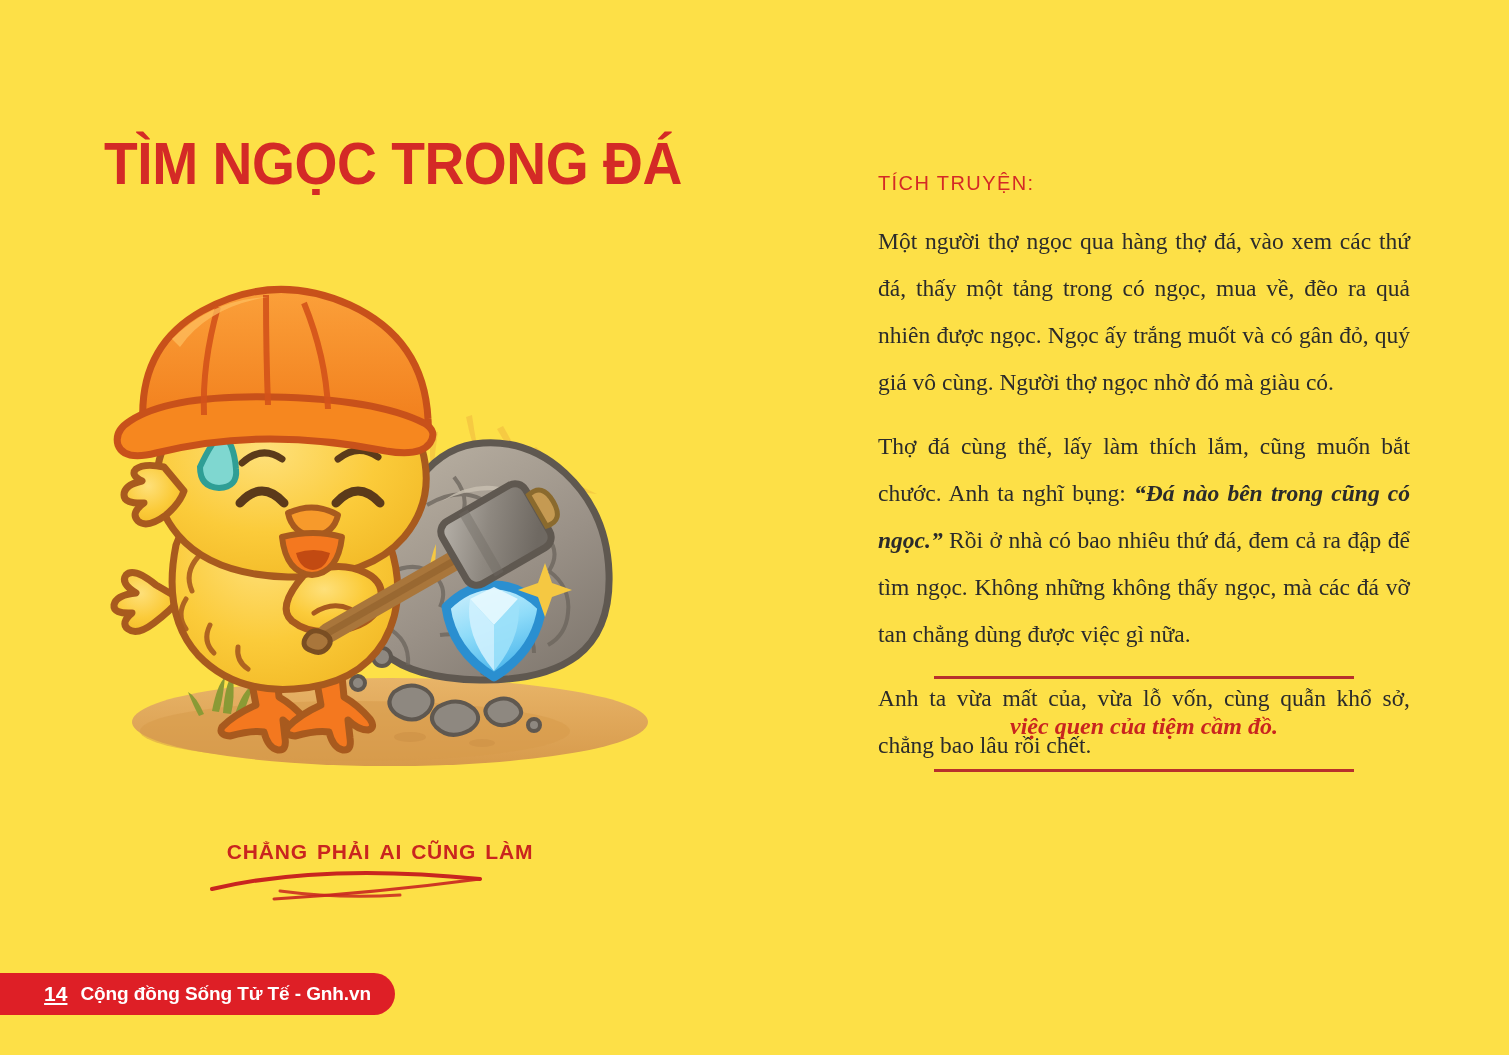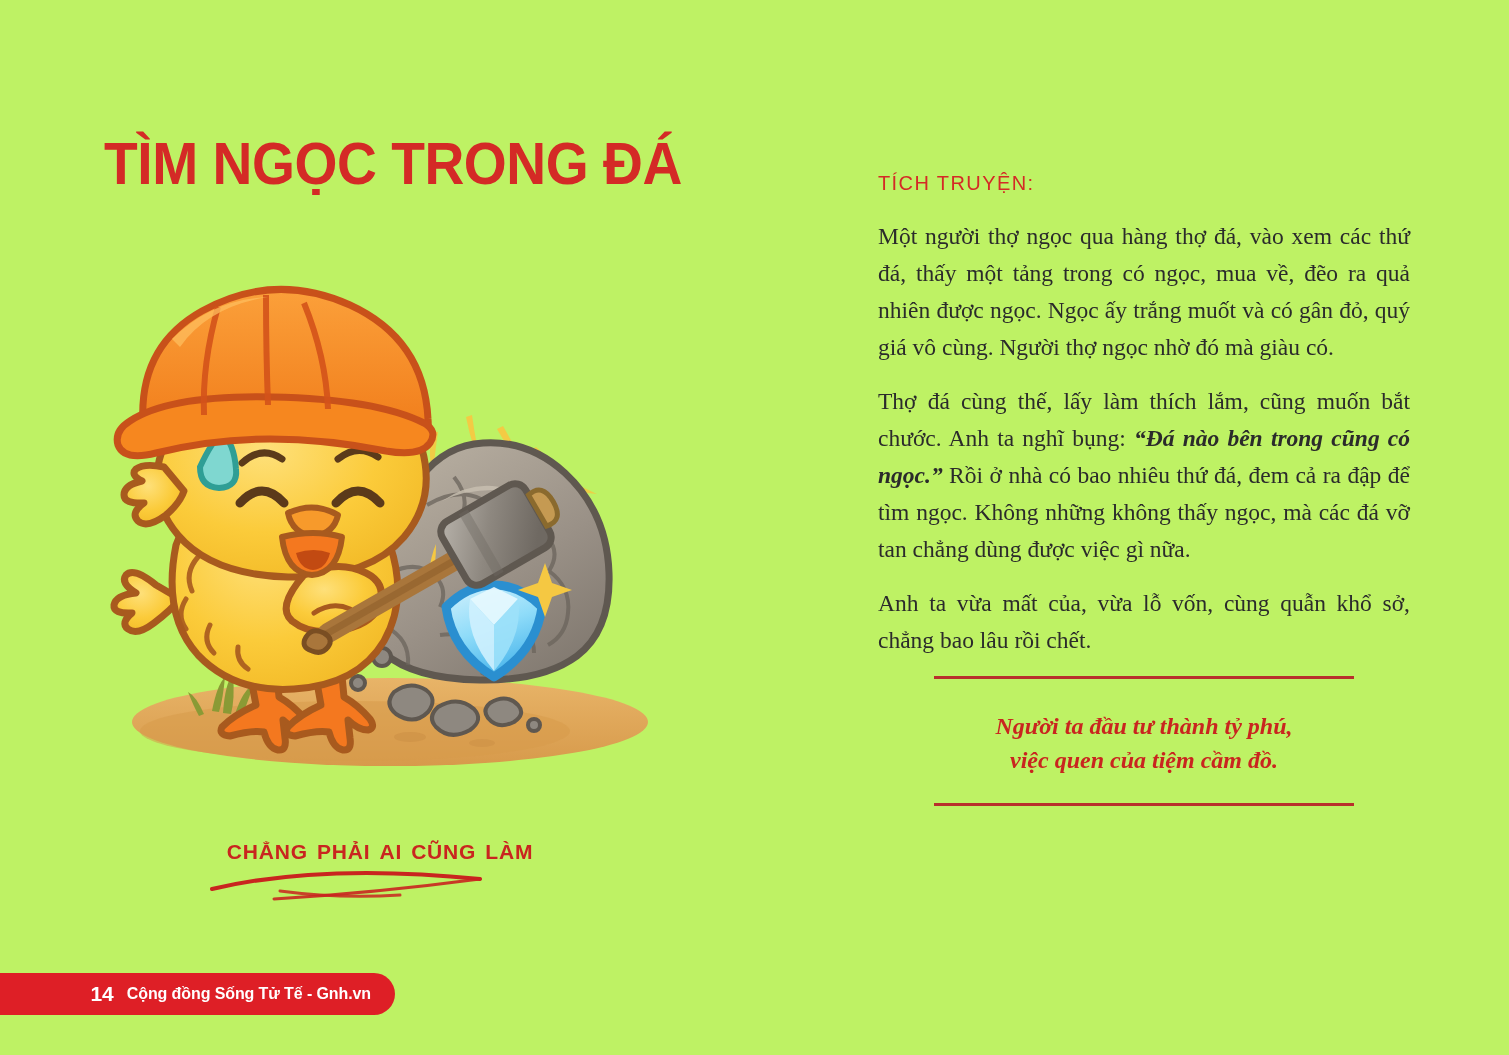--- a/index.html
+++ b/index.html
@@ -5,21 +5,21 @@
   * { box-sizing: border-box; margin: 0; padding: 0; }
   html, body {
     width: 1509px; height: 1055px;
     background: #ffffff;
     font-family: "Liberation Sans", sans-serif;
     overflow: hidden;
   }
   #page {
     position: relative;
     width: 1509px; height: 1055px;
-    background: #bef264;
+    background: #fde047;
   }
 
   
   #left-page { position: absolute; left: 0; top: 0; width: 754px; height: 1055px; }
 
   #story-title {
     position: absolute;
     left: 104px; top: 133px;
     width: 600px;
     font-family: "Liberation Sans", sans-serif;
@@ -74,21 +74,21 @@
   }
 
   #story-body {
     position: absolute;
     left: 124px; top: 218px;
     width: 532px;
   }
   #story-body p {
     font-family: "Liberation Serif", serif;
     font-size: 23.5px;
-    line-height: 37px;
+    line-height: 47px;
     color: #2b2b2b;
     text-align: justify;
     margin-bottom: 17px;
   }
   #story-body p:last-child { margin-bottom: 12px; }
   .quote-inline { font-weight: 700; font-style: italic; }
 
   
   #pullquote {
     position: absolute;
@@ -120,30 +120,30 @@
   #footer-left {
     left: -20px;
     width: 415px;
     border-radius: 0 21px 21px 0;
     justify-content: flex-end;
     padding-right: 24px;
   }
   .footer-text {
     color: #ffffff;
     font-weight: 700;
-    font-size: 16px;
+    font-size: 19px;
     letter-spacing: -0.1px;
     white-space: nowrap;
   }
   .footer-num {
     color: #ffffff;
     font-weight: 700;
     font-size: 21px;
   }
-  #footer-left .footer-num { margin-right: 13px; }
+  #footer-left .footer-num { margin-right: 13px; text-decoration: underline; }
 </style>
 </head>
 <body>
 
 <div id="page">
 
   <div id="left-page">
 
     <h1 id="story-title">TÌM NGỌC TRONG ĐÁ</h1>
 
@@ -345,20 +345,19 @@
         <span>Thợ đá cùng thế, lấy làm thích lắm, cũng muốn bắt chước. Anh ta nghĩ bụng: </span><span class="quote-inline">“Đá nào bên trong cũng có ngọc.”</span><span> Rồi ở nhà có bao nhiêu thứ đá, đem cả ra đập để tìm ngọc. Không những không thấy ngọc, mà các đá vỡ tan chẳng dùng được việc gì nữa.</span>
       </p>
       <p>
         <span>Anh ta vừa mất của, vừa lỗ vốn, cùng quẫn khổ sở, chẳng bao lâu rồi chết.</span>
       </p>
     </div>
 
     <div id="pullquote">
       <div class="pq-rule"></div>
       <div id="pq-lines">
-        <div class="pq-line">Người ta đầu tư thành tỷ phú,</div>
         <div class="pq-line">việc quen của tiệm cầm đồ.</div>
       </div>
       <div class="pq-rule"></div>
     </div>
 
   </div>
 </div>
 
 </body></html>

